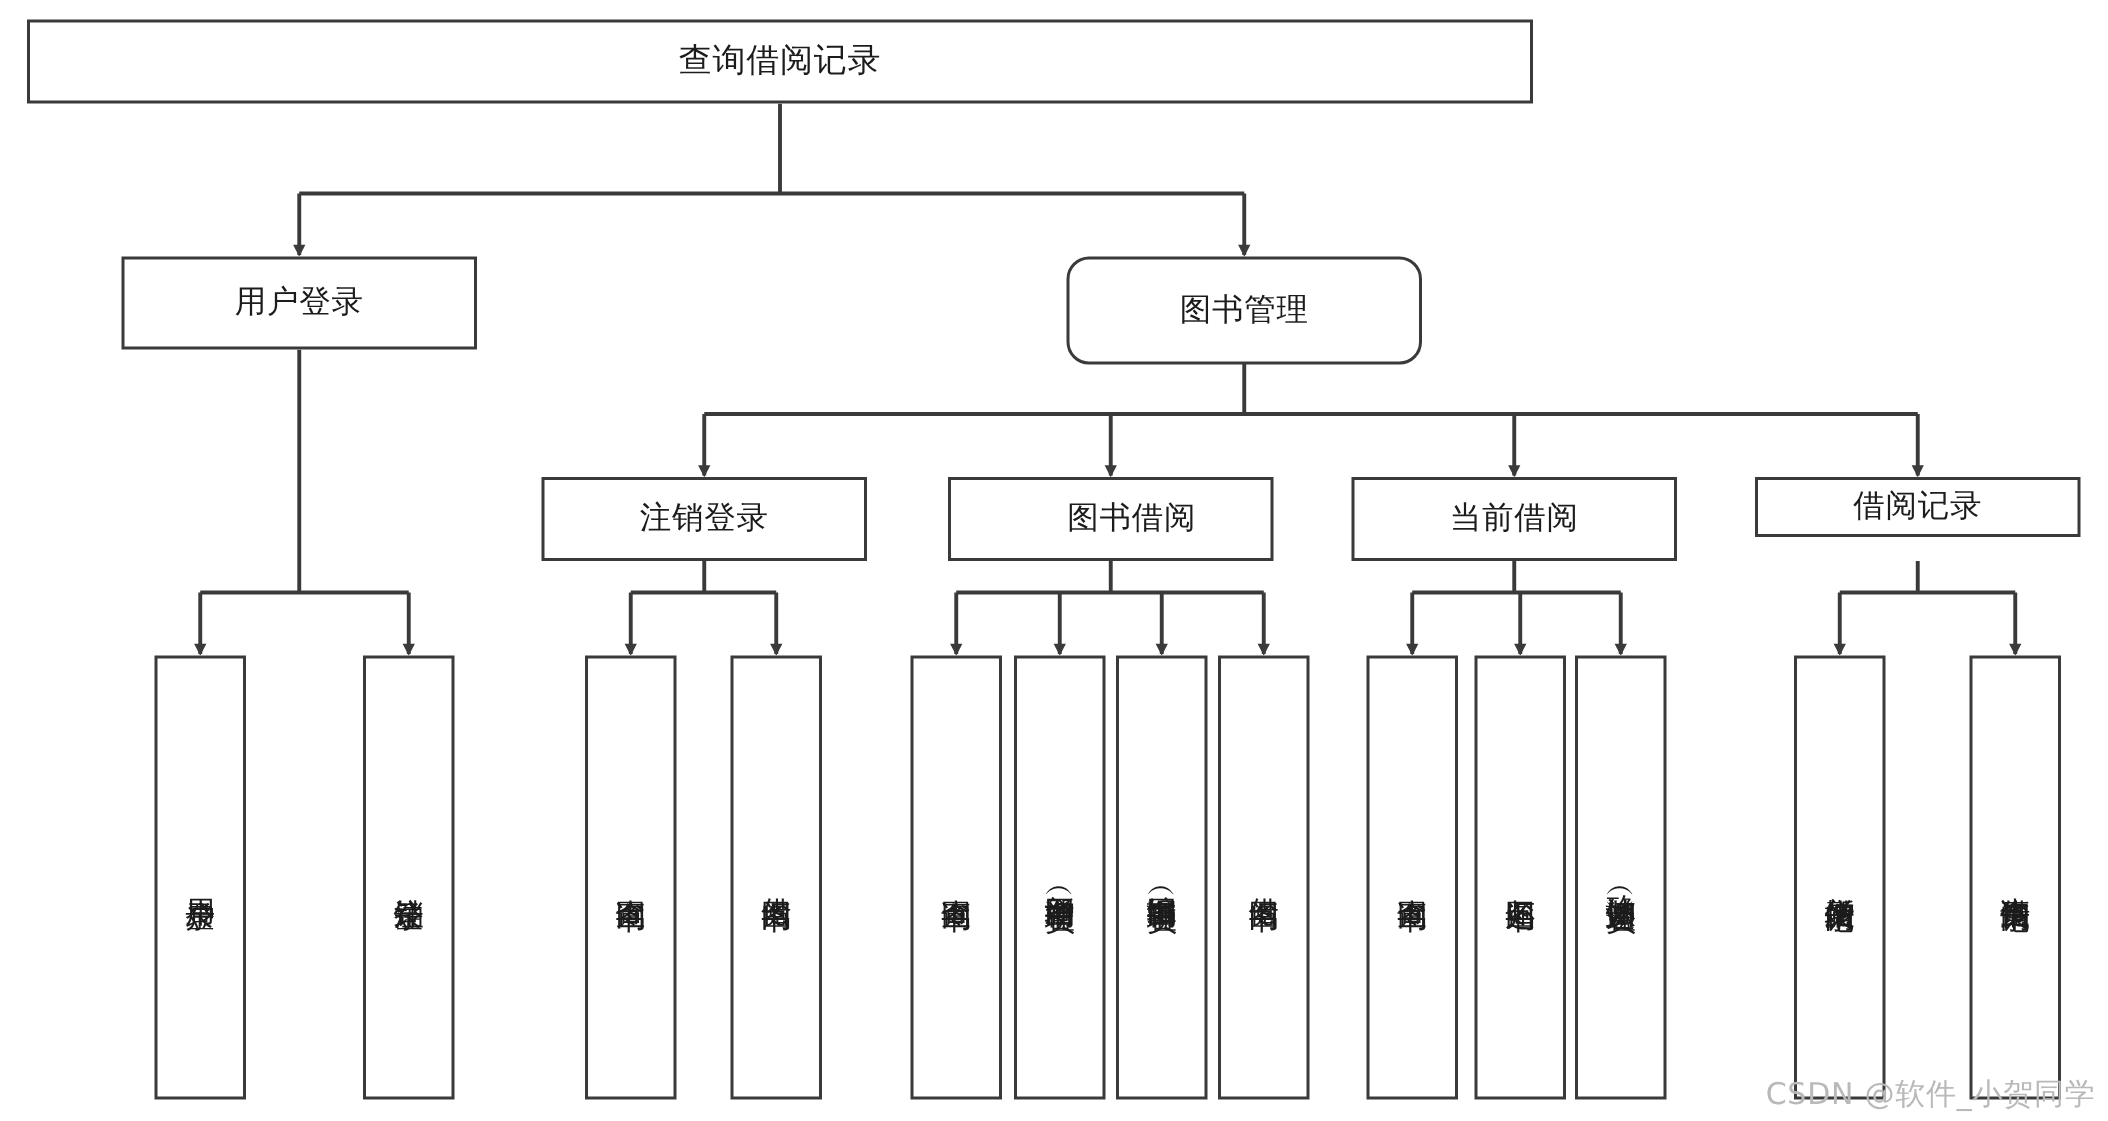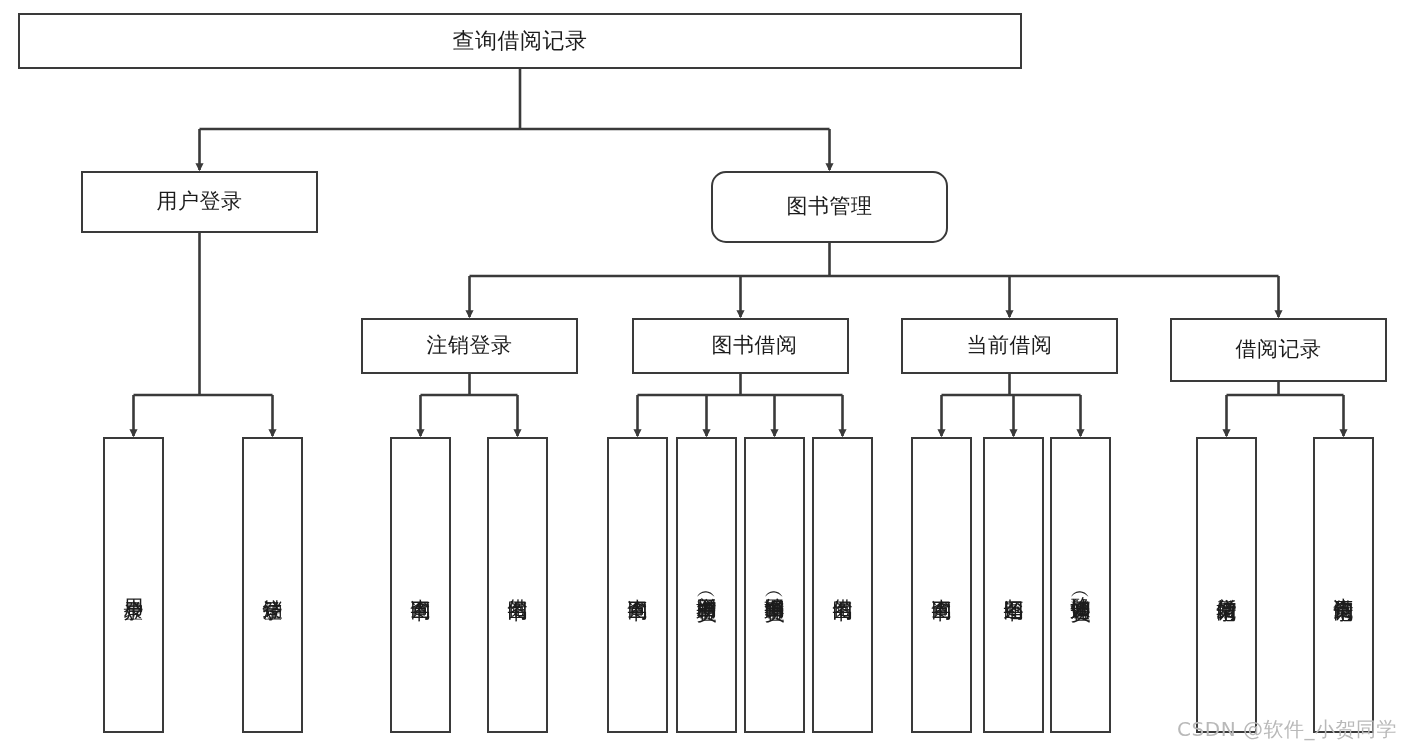--- a/index.html
+++ b/index.html
@@ -127,21 +127,21 @@
 
   <div class="node" style="left: 361px; top: 318px; width: 217px; height: 56px;">
     <span class="label">注销登录</span>
   </div>
   <div class="node" style="left: 632px; top: 318px; width: 217px; height: 56px; padding-left: 28px;">
     <span class="label">图书借阅</span>
   </div>
   <div class="node" style="left: 901px; top: 318px; width: 217px; height: 56px;">
     <span class="label">当前借阅</span>
   </div>
-  <div class="node" style="left: 1170px; top: 318px; width: 217px; height: 64px;">
+  <div class="node" style="left: 1170px; top: 318px; width: 217px; height: 40px;">
     <span class="label">借阅记录</span>
   </div>
 
   <div class="node vertical" style="left: 103px; top: 437px; width: 61px; height: 296px;">
     <span class="label">用户登录</span>
   </div>
   <div class="node vertical" style="left: 242px; top: 437px; width: 61px; height: 296px;">
     <span class="label">注销登录</span>
   </div>
 

